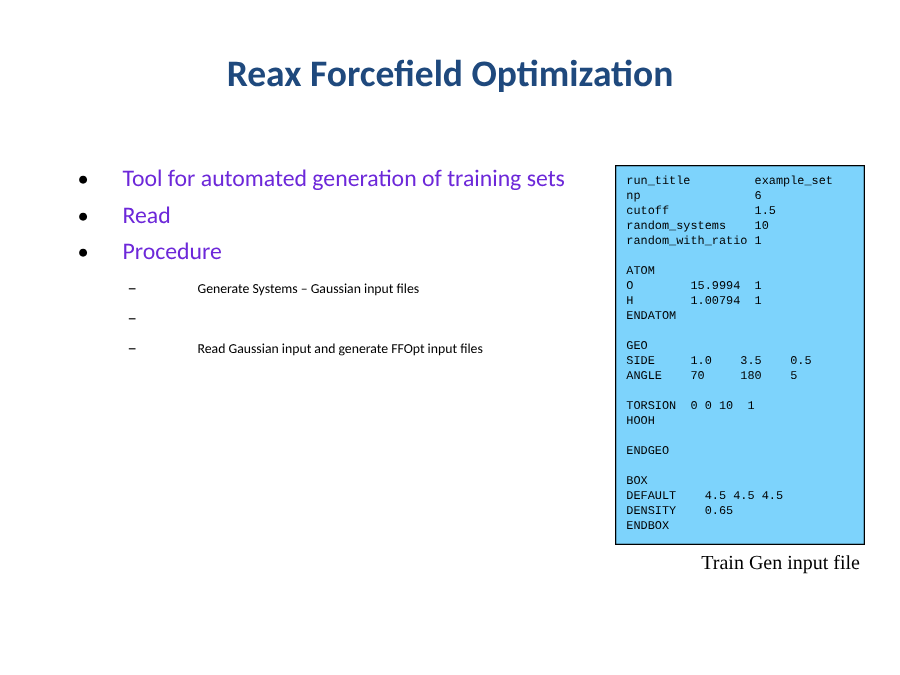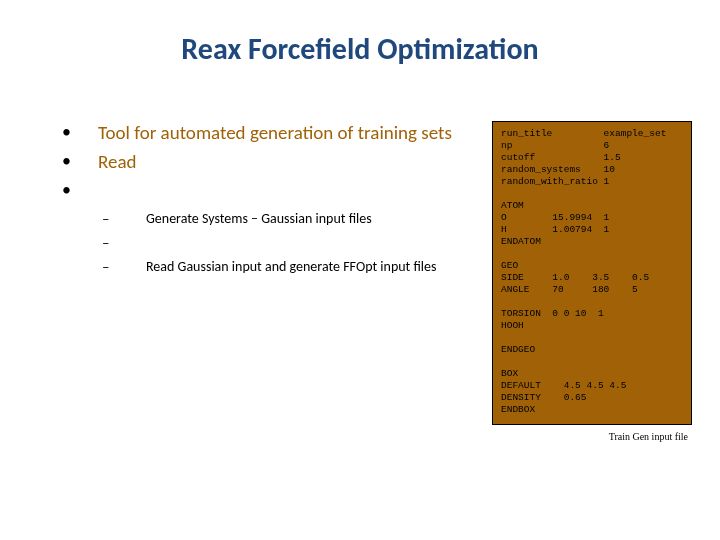--- a/index.html
+++ b/index.html
@@ -3,44 +3,44 @@
 <meta charset="utf-8">
 <style>
   * { box-sizing: border-box; margin: 0; padding: 0; }
   html, body { width: 720px; height: 540px; background: #fff; font-family: Calibri, "Segoe UI", Arial, sans-serif; }
   .slide {
     width: 720px; height: 540px; position: relative; background: #fff;
     padding: 24px 28px 20px 28px;
   }
   .title {
     color: #1f497d; font-size: 30px; font-weight: 700;
-    text-align: center; margin-top: 6px; margin-bottom: 54px;
+    text-align: center; margin-top: 17px; margin-bottom: 54px;
   }
   .cols { display: flex; gap: 8px; align-items: flex-start; }
   .left { flex: 1 1 auto; padding-right: 4px; }
   .right { flex: 0 0 200px; }
   .bullets { list-style: none; }
   .b1 { display: flex; margin: 0 0 6px 34px; }
   .b1 .dot { width: 36px; flex: 0 0 36px; font-size: 18px; line-height: 22px; color: #000; }
-  .b1 .txt { font-size: 19px; line-height: 23px; color: #a16207; }
+  .b1 .txt { font-size: 19px; line-height: 23px; color: #6d28d9; }
   .sub { list-style: none; margin-top: 8px; }
   .b2 { display: flex; margin: 0 0 4px 74px; }
   .b2 .dash { width: 44px; flex: 0 0 44px; font-size: 15px; line-height: 20px; color: #000; }
-  .b2 .txt { font-size: 14px; line-height: 20px; color: #000; }
+  .b2 .txt { font-size: 11px; line-height: 20px; color: #000; margin-left: 12px; }
 
   .codebox {
-    border: 1px solid #000; background: #a16207;
+    border: 1px solid #000; background: #7dd3fc;
     padding: 6px 8px 8px 8px;
     font-family: "Courier New", monospace;
     font-size: 9.5px; line-height: 12px; color: #000;
     white-space: pre; min-height: 280px;
   }
   .caption {
     font-family: "Times New Roman", serif;
-    font-size: 10px; color: #000; text-align: right;
+    font-size: 16px; color: #000; text-align: right;
     margin-top: 6px; padding-right: 4px;
   }
 </style>
 </head>
 <body>
 
 <div class="slide">
   <h1 class="title">Reax Forcefield Optimization</h1>
 
   <div class="cols">
@@ -50,20 +50,21 @@
         <li class="b1">
           <span class="dot">•</span>
           <span class="txt">Tool for automated generation of training sets</span>
         </li>
         <li class="b1">
           <span class="dot">•</span>
           <span class="txt">Read</span>
         </li>
         <li class="b1">
           <span class="dot">•</span>
+          <span class="txt">Procedure</span>
         </li>
       </ul>
       <ul class="sub">
         <li class="b2">
           <span class="dash">–</span>
           <span class="txt">Generate Systems – Gaussian input files</span>
         </li>
         <li class="b2">
           <span class="dash">–</span>
         </li>

